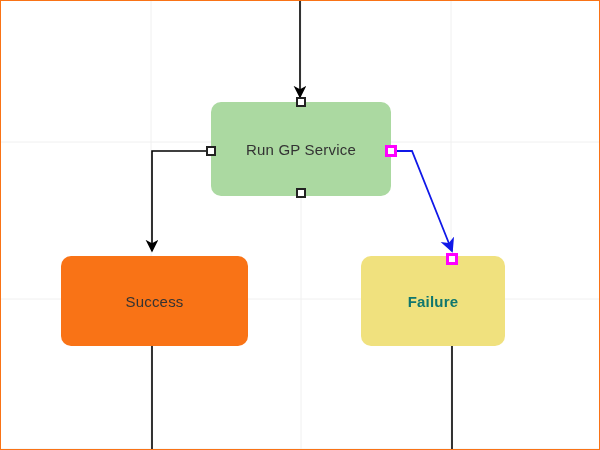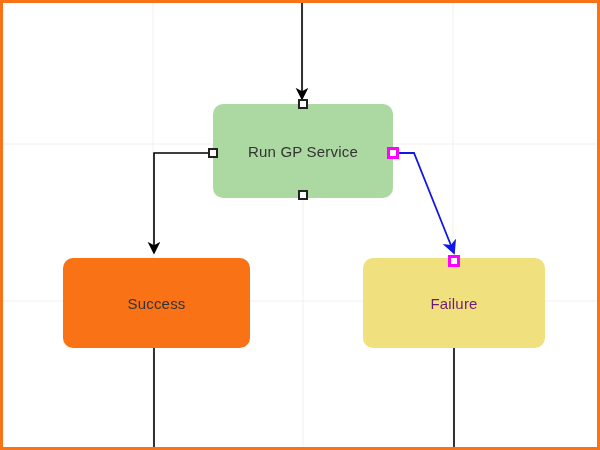--- a/index.html
+++ b/index.html
@@ -9,21 +9,21 @@
     background: #ffffff;
   }
   body {
     font-family: "Liberation Sans", sans-serif;
   }
   #canvas {
     position: relative;
     width: 600px;
     height: 450px;
     background: #ffffff;
-    border: 3px solid #f97316;
+    border: 1px solid #f97316;
     box-sizing: border-box;
     overflow: hidden;
   }
   .grid-layer {
     position: absolute;
     left: 0; top: 0;
     width: 600px;
     height: 450px;
     pointer-events: none;
   }
@@ -105,21 +105,21 @@
       </g>
   </svg>
 
   <div id="nodes">
       <div class="node" style="left: 210px; top: 101px; width: 180px; height: 94px; background: rgb(171, 217, 161); color: rgb(51, 51, 51);">
         <span class="node-label">Run GP Service</span>
       </div>
       <div class="node" style="left: 60px; top: 255px; width: 187px; height: 90px; background: #f97316; color: rgb(51, 51, 51);">
         <span class="node-label">Success</span>
       </div>
-      <div class="node" style="left: 360px; top: 255px; width: 182px; height: 90px; background: rgb(240, 225, 126); color: #701a75;">
+      <div class="node" style="left: 360px; top: 255px; width: 144px; height: 90px; background: rgb(240, 225, 126); color: #0f766e; font-weight: bold;">
         <span class="node-label">Failure</span>
       </div>
     </div>
   <div id="ports">
       <div class="port" style="left: 300px; top: 101px;"></div>
       <div class="port" style="left: 210px; top: 150px;"></div>
       <div class="port selected" style="left: 390px; top: 150px;"></div>
       <div class="port" style="left: 300px; top: 192px;"></div>
       <div class="port selected" style="left: 451px; top: 258px;"></div>
     </div>

